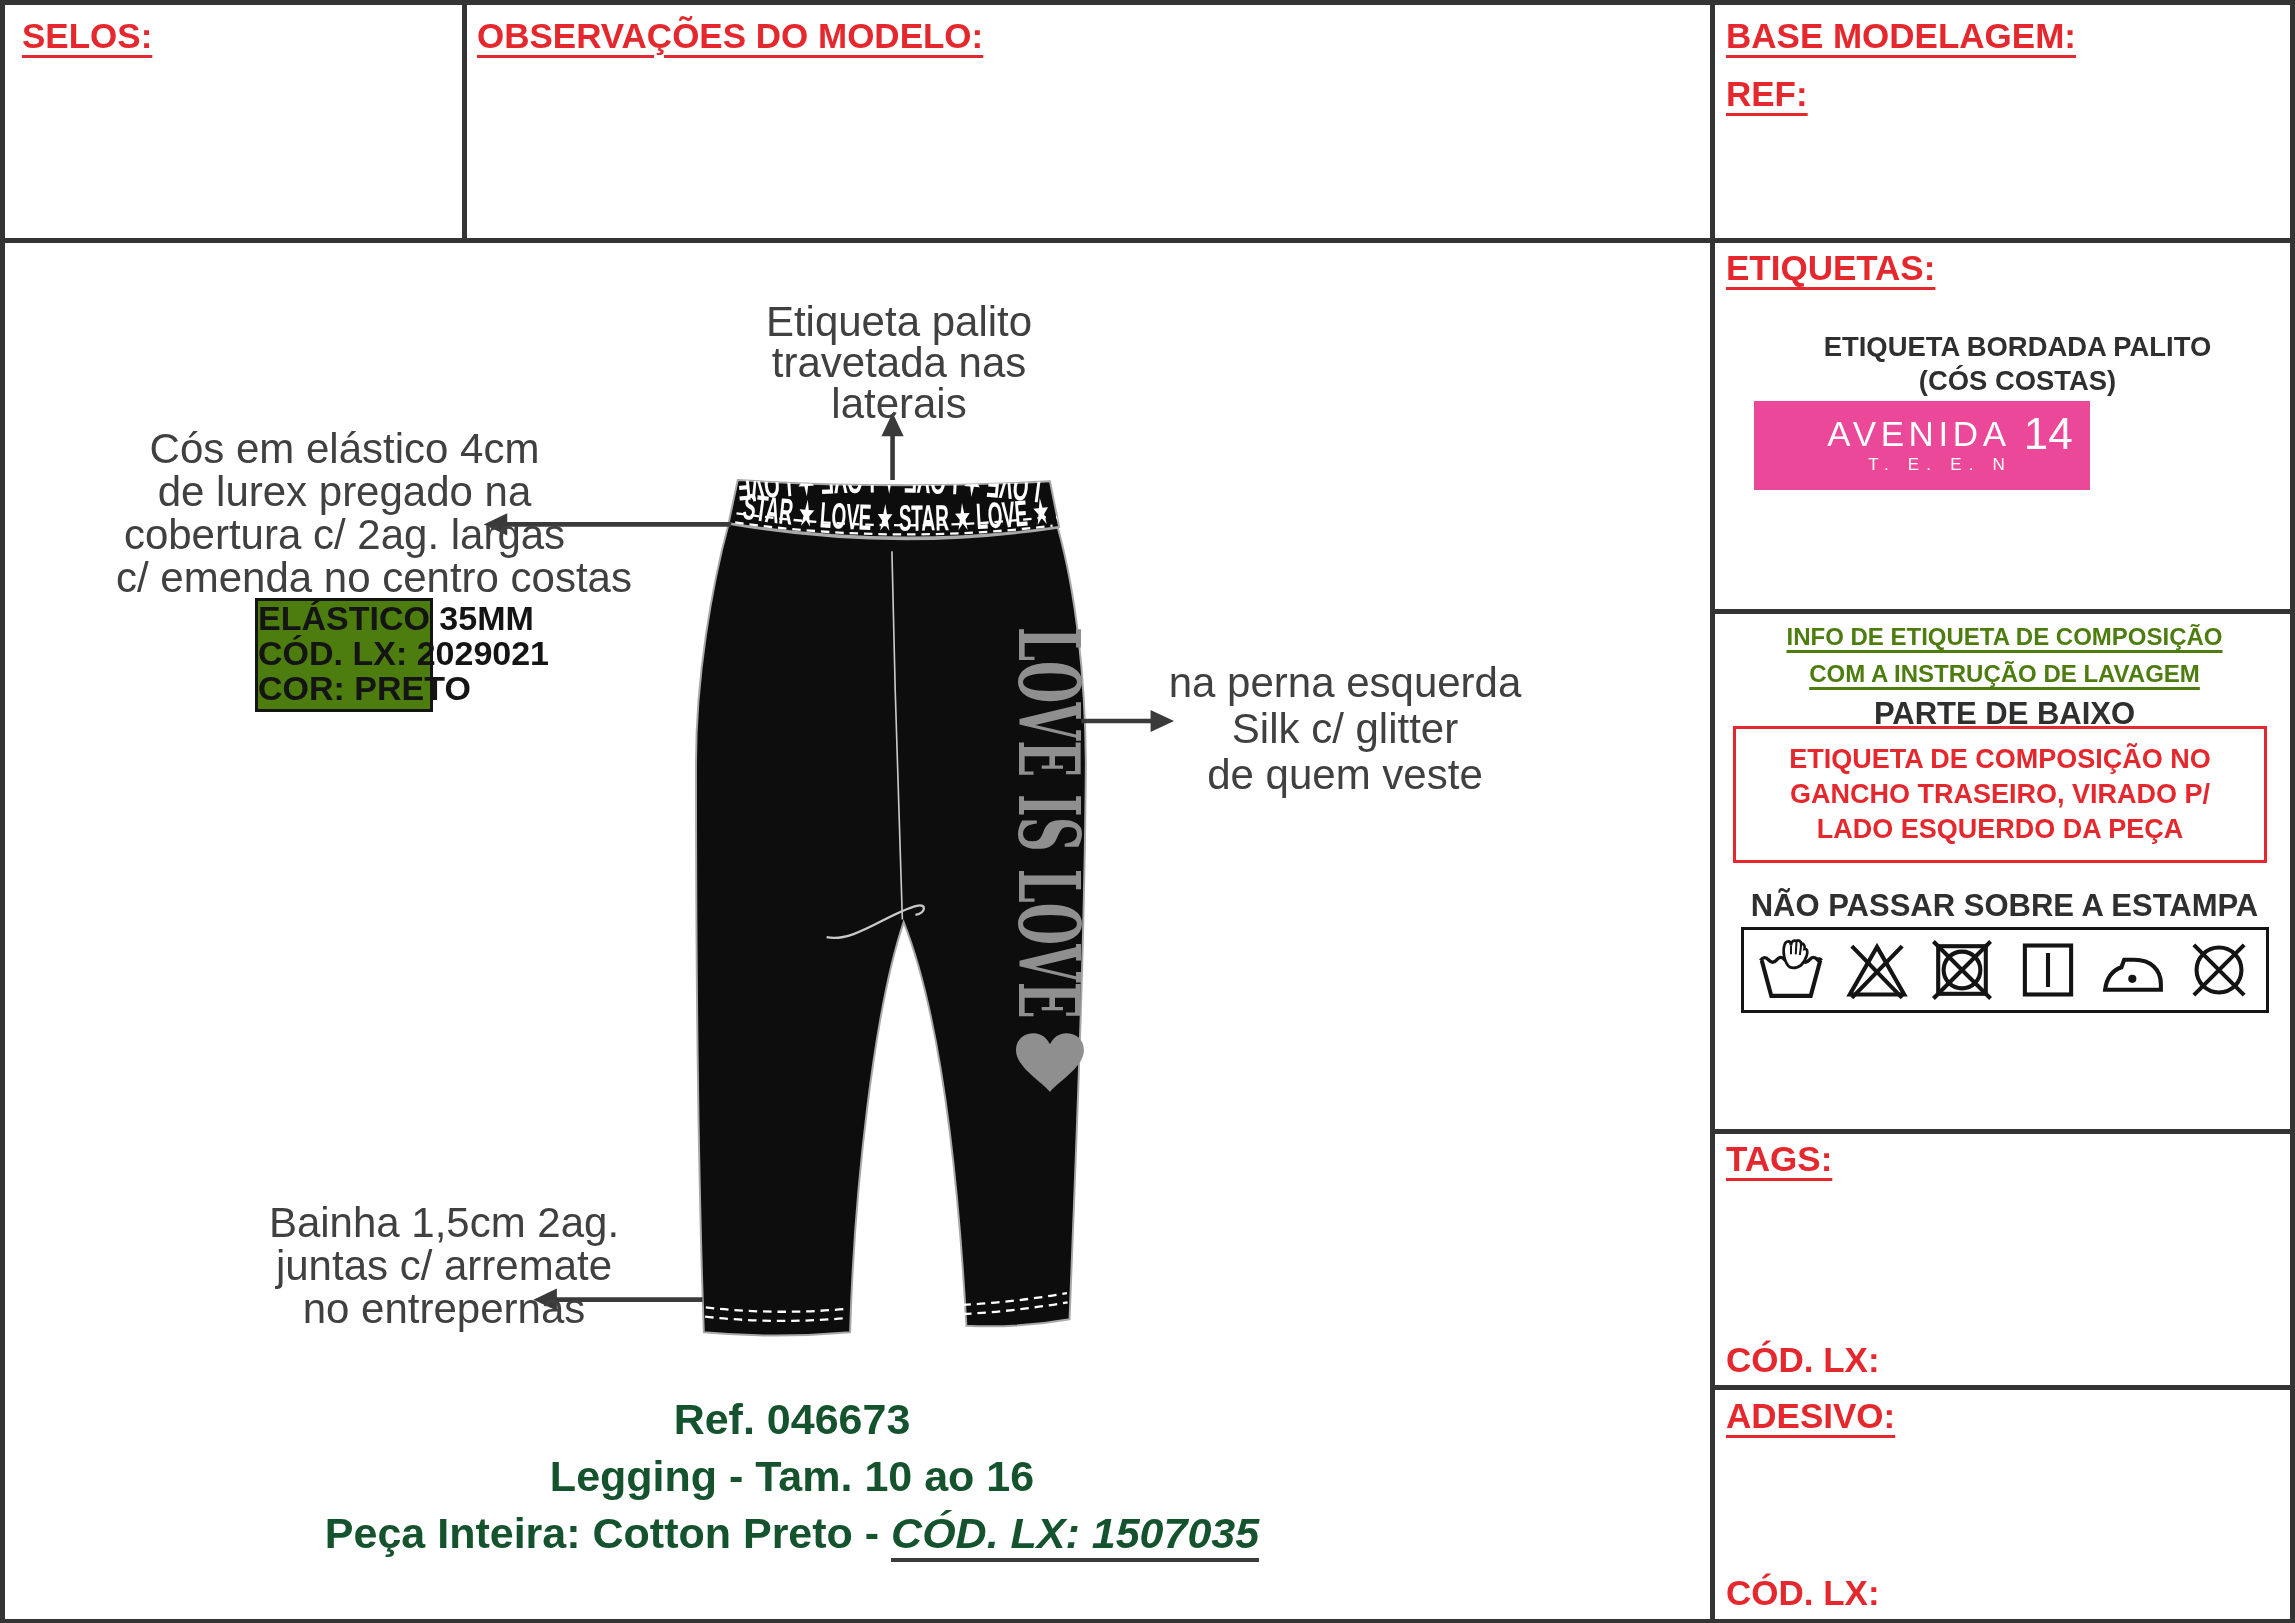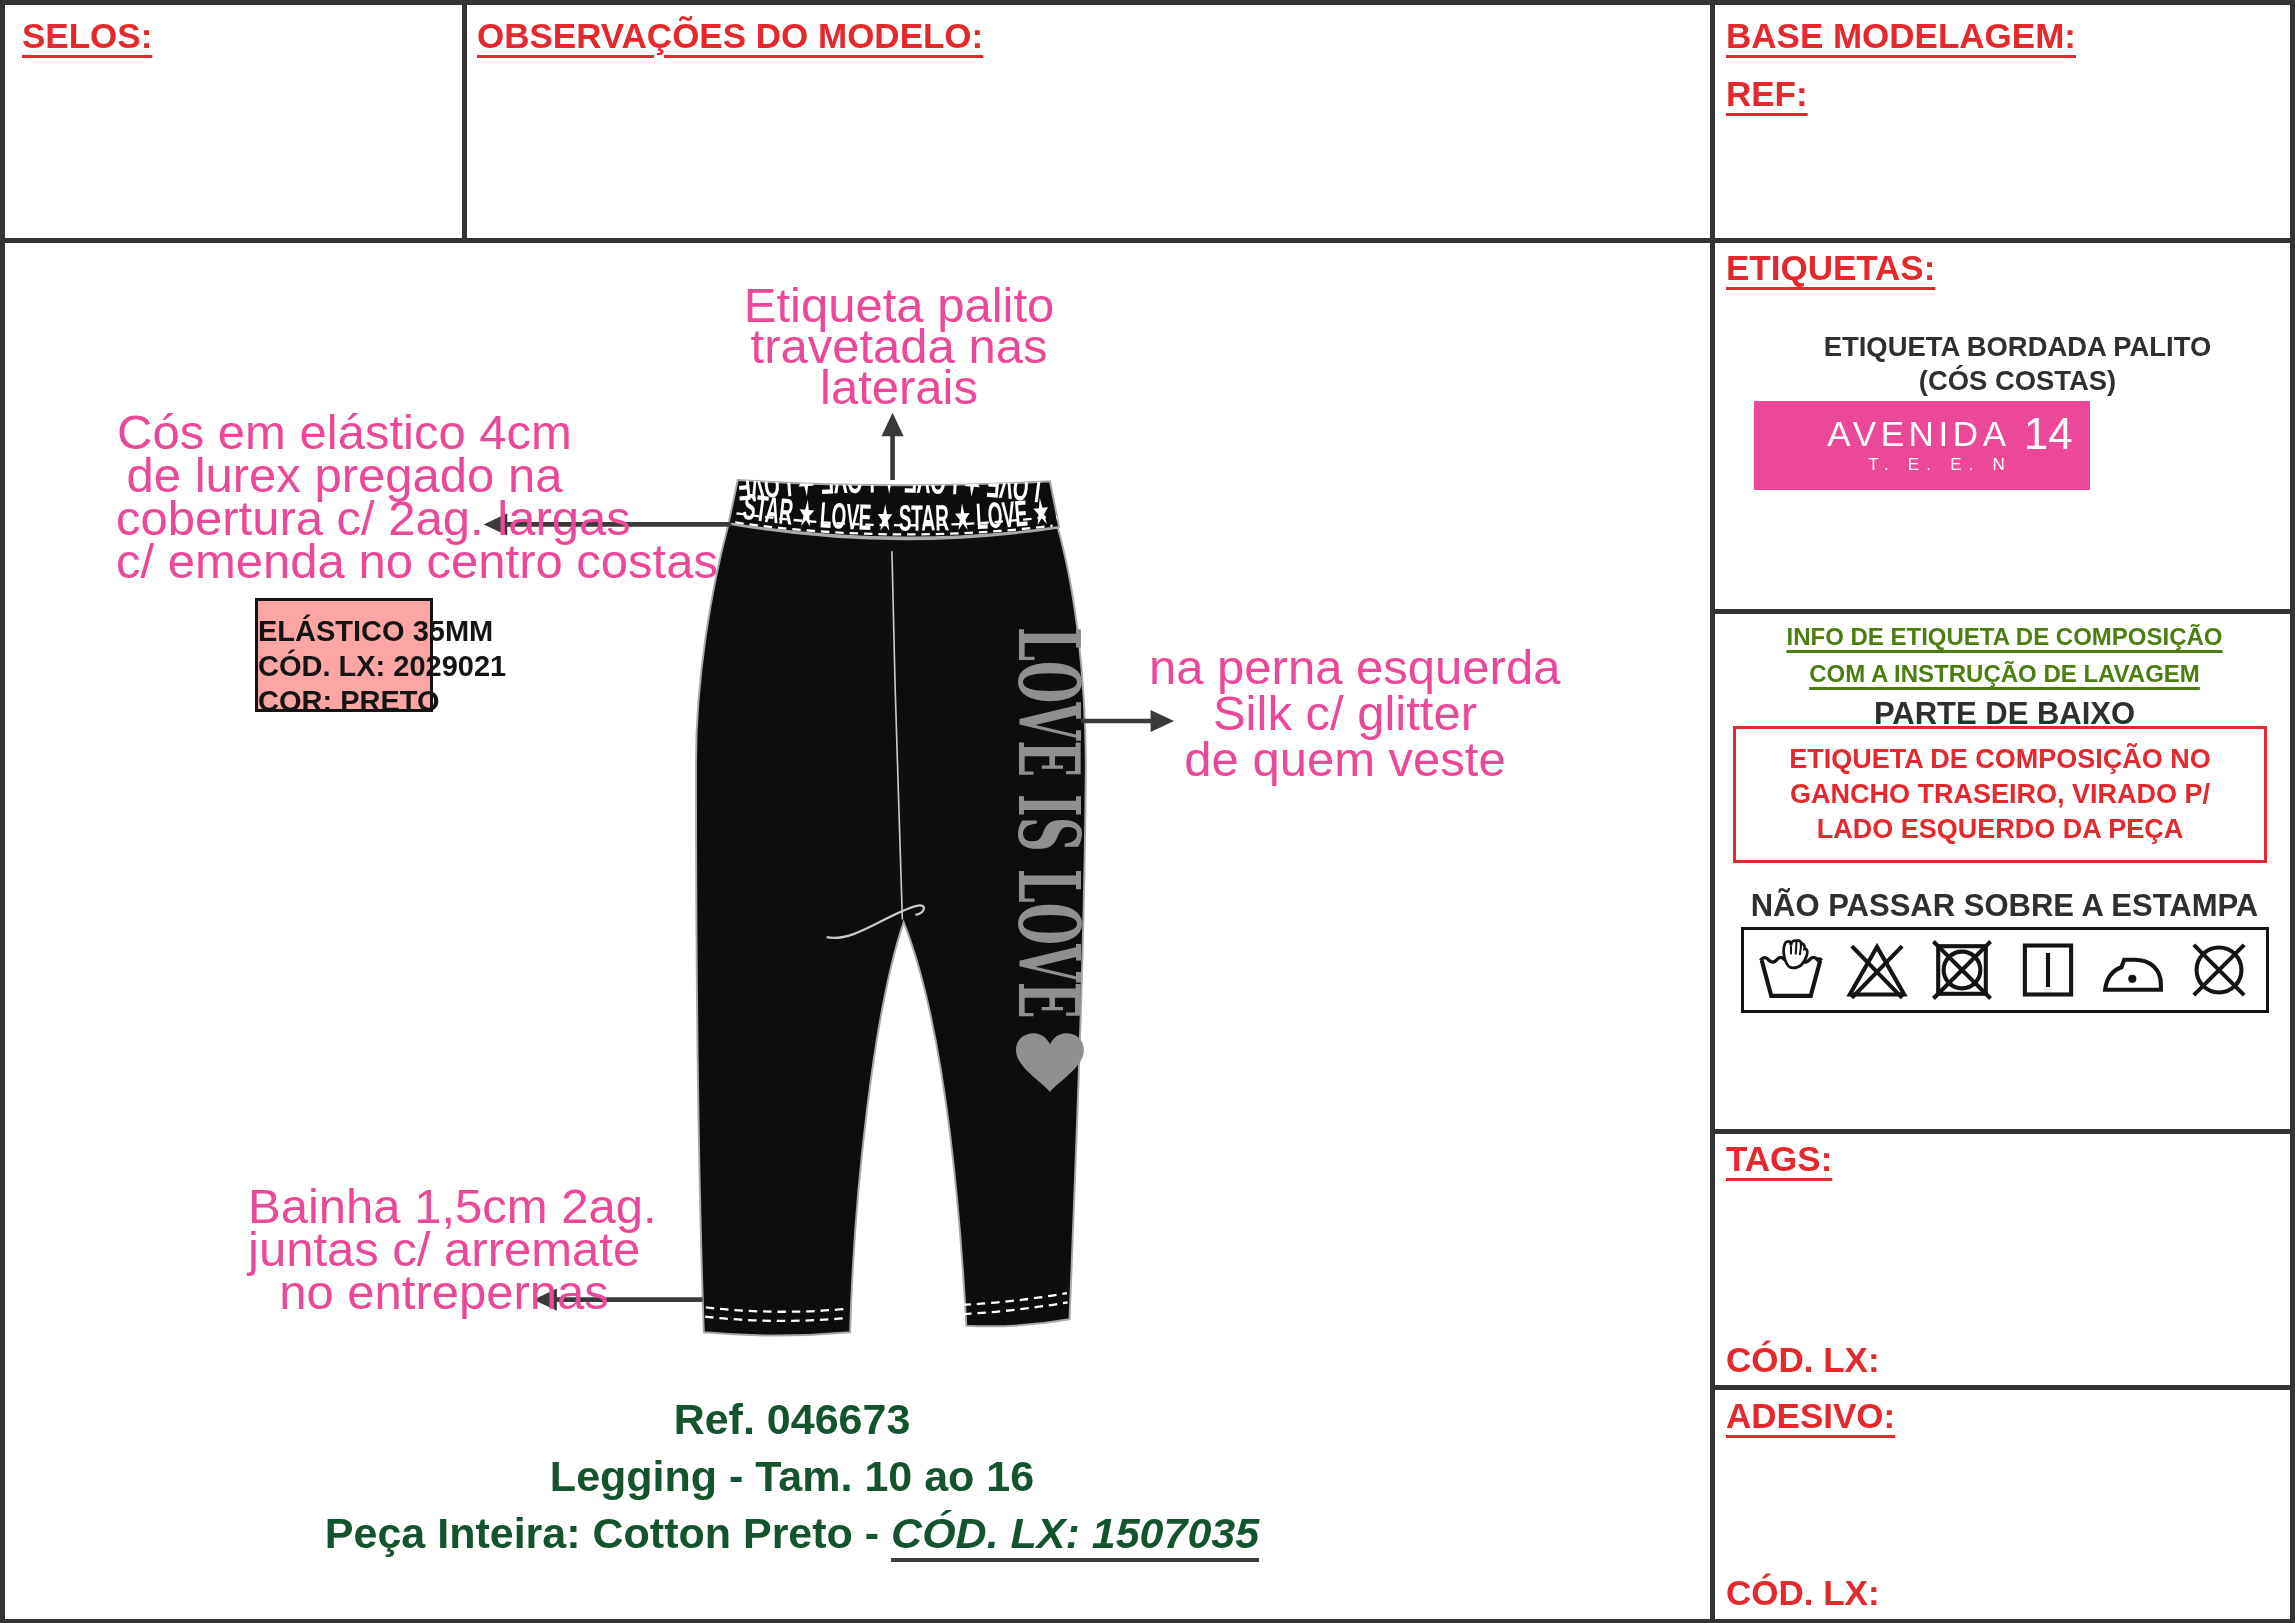--- a/index.html
+++ b/index.html
@@ -9,26 +9,26 @@
     box-sizing:border-box;border:5.2px solid #343434;overflow:hidden;
   }
   .bline{position:absolute;background:#343434;}
   .redhead{
     color:#e5282d;font-weight:bold;font-size:35px;
     text-decoration:underline;text-decoration-thickness:3.3px;text-underline-offset:6.5px;
     white-space:nowrap;
   }
   .redhead.nounder{text-decoration:none;}
   .cellpad{position:absolute;}
-  .anno{position:absolute;color:#ec4899;font-size:49px;line-height:43px;text-align:center;}
+  .anno{position:absolute;color:#404040;font-size:42px;line-height:43px;text-align:center;margin-top:16px;}
   .anno div{white-space:nowrap;}
   .yellowbox{
     position:absolute;left:250px;top:593px;width:178px;height:114px;box-sizing:border-box;
-    background:#fca5a5;border:3.9px solid #141414;text-align:center;
-    font-weight:bold;color:#141414;font-size:29px;line-height:35px;padding-top:13px;
+    background:#4d7c0f;border:3.9px solid #141414;text-align:center;
+    font-weight:bold;color:#141414;font-size:34px;line-height:35px;padding-top:0;
   }
   .yellowbox div{white-space:nowrap;}
   .title{position:absolute;left:196px;top:1386px;width:1182px;text-align:center;
     color:#14532d;font-weight:bold;font-size:43px;line-height:57px;}
   .title div{white-space:nowrap;}
   .codeu{font-style:italic;border-bottom:4.6px solid #3b3b3b;padding-bottom:1.3px;}
   .subtle-black{position:absolute;color:#2f2f2f;font-weight:bold;text-align:center;}
   .pinklabel{position:absolute;left:1749px;top:396px;width:336px;height:89px;background:#ec4899;}
   .pl-brand{position:absolute;left:72px;right:78px;top:14.4px;text-align:center;color:#fff;}
   .pl-name{font-size:35px;letter-spacing:4.6px;line-height:37px;white-space:nowrap;}

